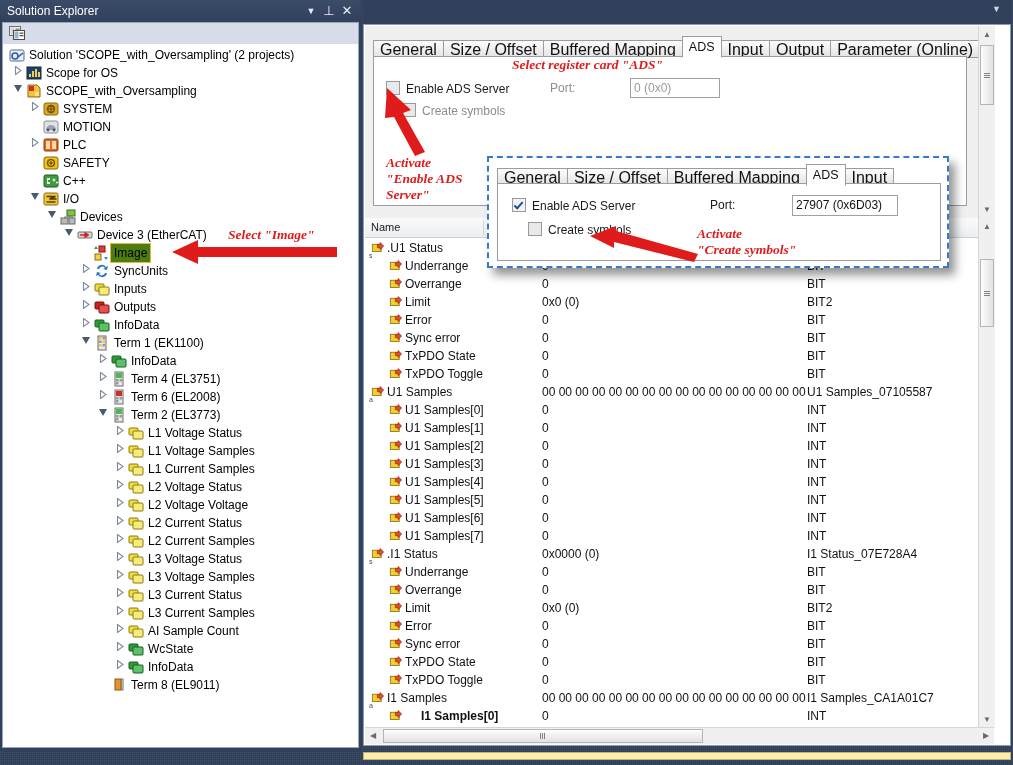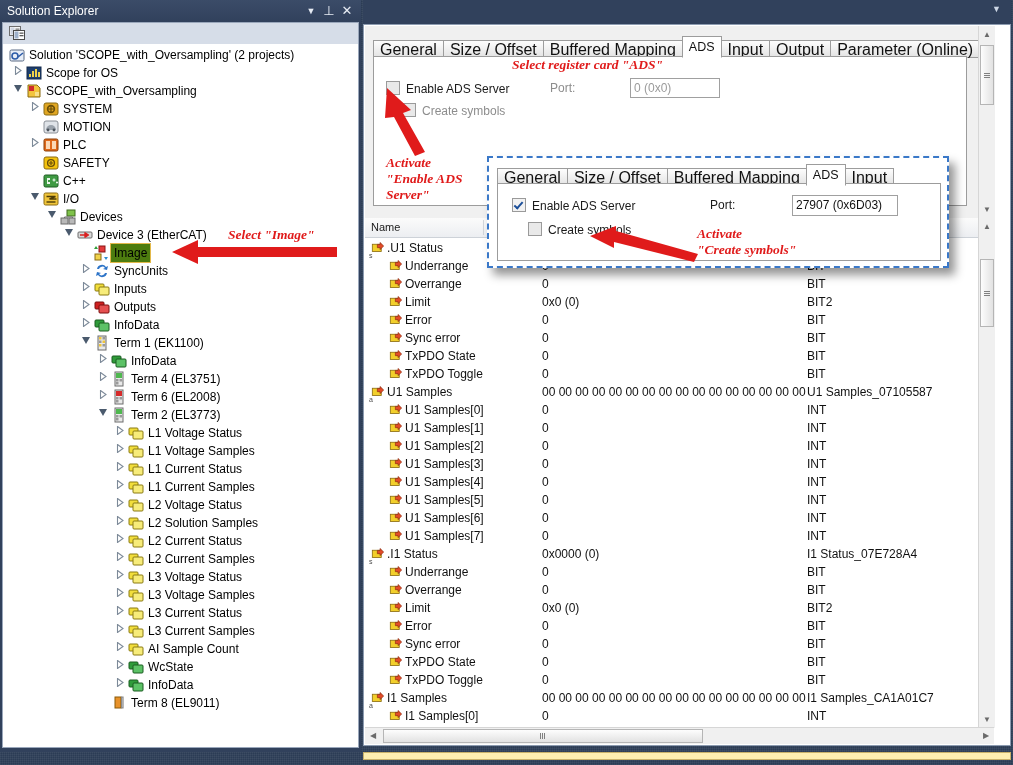--- a/index.html
+++ b/index.html
@@ -582,32 +582,20 @@
           <div class="trow">
             <span class="exp" style="left: 111px;"><svg width="9" height="9" viewBox="0 0 9 9">
                 <polygon points="1.5,0.5 7,4.5 1.5,8.5" fill="none" stroke="#7d8a99" stroke-width="1.1"></polygon>
               </svg></span>
             <span class="ico" style="left: 125px;">
               <svg class="ic" viewBox="0 0 16 16">
                 <rect x="1" y="3" width="9" height="7" rx="1" fill="#f2de3b" stroke="#8a7a12"></rect>
                 <rect x="5" y="6" width="10" height="8" rx="1" fill="#f7ec7a" stroke="#8a7a12"></rect>
               </svg>
             </span>
-            <span class="lbl" style="left: 145px;">L1 Current Status</span>
-          </div>
-          <div class="trow">
-            <span class="exp" style="left: 111px;"><svg width="9" height="9" viewBox="0 0 9 9">
-                <polygon points="1.5,0.5 7,4.5 1.5,8.5" fill="none" stroke="#7d8a99" stroke-width="1.1"></polygon>
-              </svg></span>
-            <span class="ico" style="left: 125px;">
-              <svg class="ic" viewBox="0 0 16 16">
-                <rect x="1" y="3" width="9" height="7" rx="1" fill="#f2de3b" stroke="#8a7a12"></rect>
-                <rect x="5" y="6" width="10" height="8" rx="1" fill="#f7ec7a" stroke="#8a7a12"></rect>
-              </svg>
-            </span>
             <span class="lbl" style="left: 145px;">L1 Current Samples</span>
           </div>
           <div class="trow">
             <span class="exp" style="left: 111px;"><svg width="9" height="9" viewBox="0 0 9 9">
                 <polygon points="1.5,0.5 7,4.5 1.5,8.5" fill="none" stroke="#7d8a99" stroke-width="1.1"></polygon>
               </svg></span>
             <span class="ico" style="left: 125px;">
               <svg class="ic" viewBox="0 0 16 16">
                 <rect x="1" y="3" width="9" height="7" rx="1" fill="#f2de3b" stroke="#8a7a12"></rect>
                 <rect x="5" y="6" width="10" height="8" rx="1" fill="#f7ec7a" stroke="#8a7a12"></rect>
@@ -618,21 +606,21 @@
           <div class="trow">
             <span class="exp" style="left: 111px;"><svg width="9" height="9" viewBox="0 0 9 9">
                 <polygon points="1.5,0.5 7,4.5 1.5,8.5" fill="none" stroke="#7d8a99" stroke-width="1.1"></polygon>
               </svg></span>
             <span class="ico" style="left: 125px;">
               <svg class="ic" viewBox="0 0 16 16">
                 <rect x="1" y="3" width="9" height="7" rx="1" fill="#f2de3b" stroke="#8a7a12"></rect>
                 <rect x="5" y="6" width="10" height="8" rx="1" fill="#f7ec7a" stroke="#8a7a12"></rect>
               </svg>
             </span>
-            <span class="lbl" style="left: 145px;">L2 Solution Samples</span>
+            <span class="lbl" style="left: 145px;">L2 Voltage Voltage</span>
           </div>
           <div class="trow">
             <span class="exp" style="left: 111px;"><svg width="9" height="9" viewBox="0 0 9 9">
                 <polygon points="1.5,0.5 7,4.5 1.5,8.5" fill="none" stroke="#7d8a99" stroke-width="1.1"></polygon>
               </svg></span>
             <span class="ico" style="left: 125px;">
               <svg class="ic" viewBox="0 0 16 16">
                 <rect x="1" y="3" width="9" height="7" rx="1" fill="#f2de3b" stroke="#8a7a12"></rect>
                 <rect x="5" y="6" width="10" height="8" rx="1" fill="#f7ec7a" stroke="#8a7a12"></rect>
               </svg>
@@ -1085,21 +1073,21 @@
               <span class="dval">00 00 00 00 00 00 00 00 00 00 00 00 00 00 00 00</span>
               <span class="dtype">I1 Samples_CA1A01C7</span>
             </div>
             <div class="drow">
               <span class="dico" style="left: 24px;">
                 <svg class="ic" style="width:14px;height:13px" viewBox="0 0 16 16">
                   <rect x="1" y="4" width="11" height="9" fill="#f2cf2b" stroke="#8a6b12"></rect>
                   <path d="M10.5 1.8 15 6.2l-4.5 4.4V8.2H7.2V4.2h3.3z" fill="#e24b28" stroke="#8a2a10" stroke-width="0.8"></path>
                 </svg>
               </span>
-              <span class="dname" style="left: 40px;">I1 Samples[0]</span>
+              <span class="dname" style="left: 56px; font-weight: bold;">I1 Samples[0]</span>
               <span class="dval">0</span>
               <span class="dtype">INT</span>
             </div>
             <div class="drow">
               <span class="dico" style="left: 24px;">
                 <svg class="ic" style="width:14px;height:13px" viewBox="0 0 16 16">
                   <rect x="1" y="4" width="11" height="9" fill="#f2cf2b" stroke="#8a6b12"></rect>
                   <path d="M10.5 1.8 15 6.2l-4.5 4.4V8.2H7.2V4.2h3.3z" fill="#e24b28" stroke="#8a2a10" stroke-width="0.8"></path>
                 </svg>
               </span>

